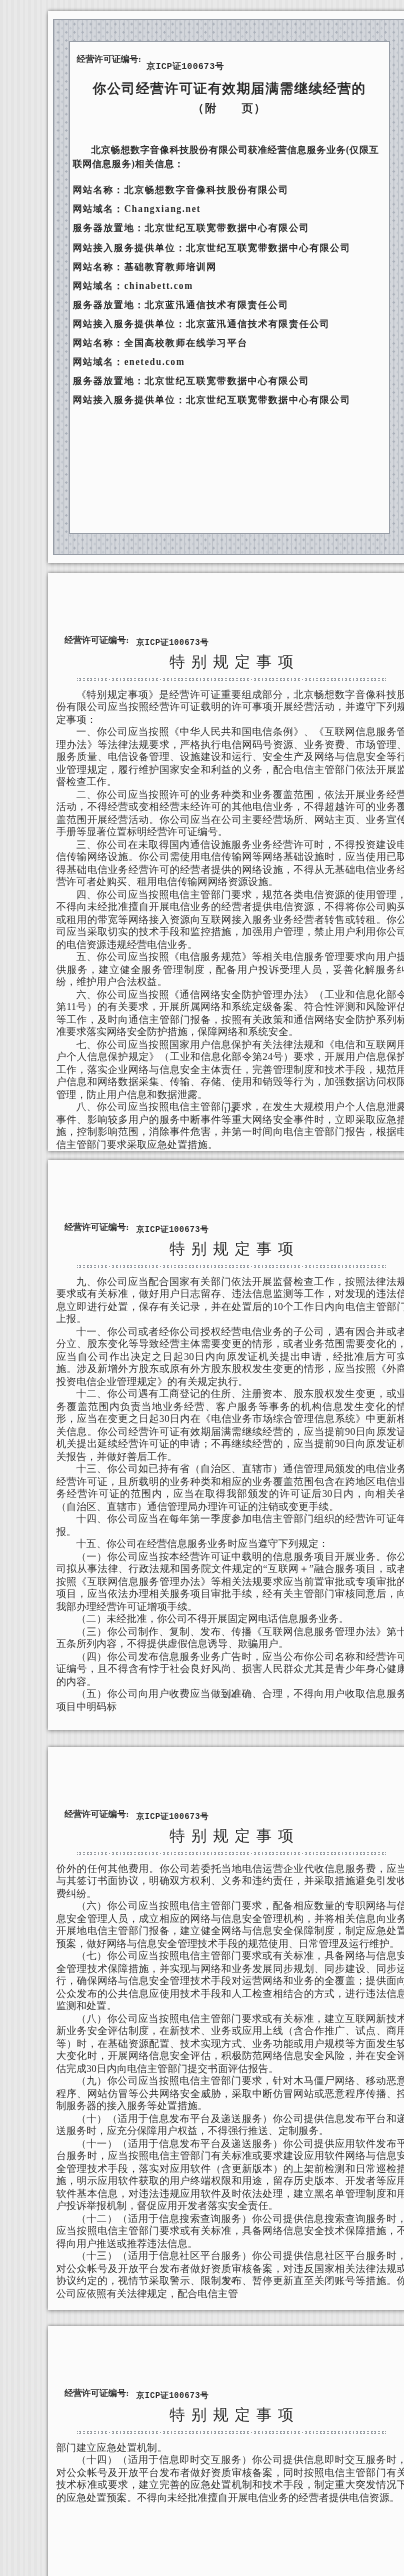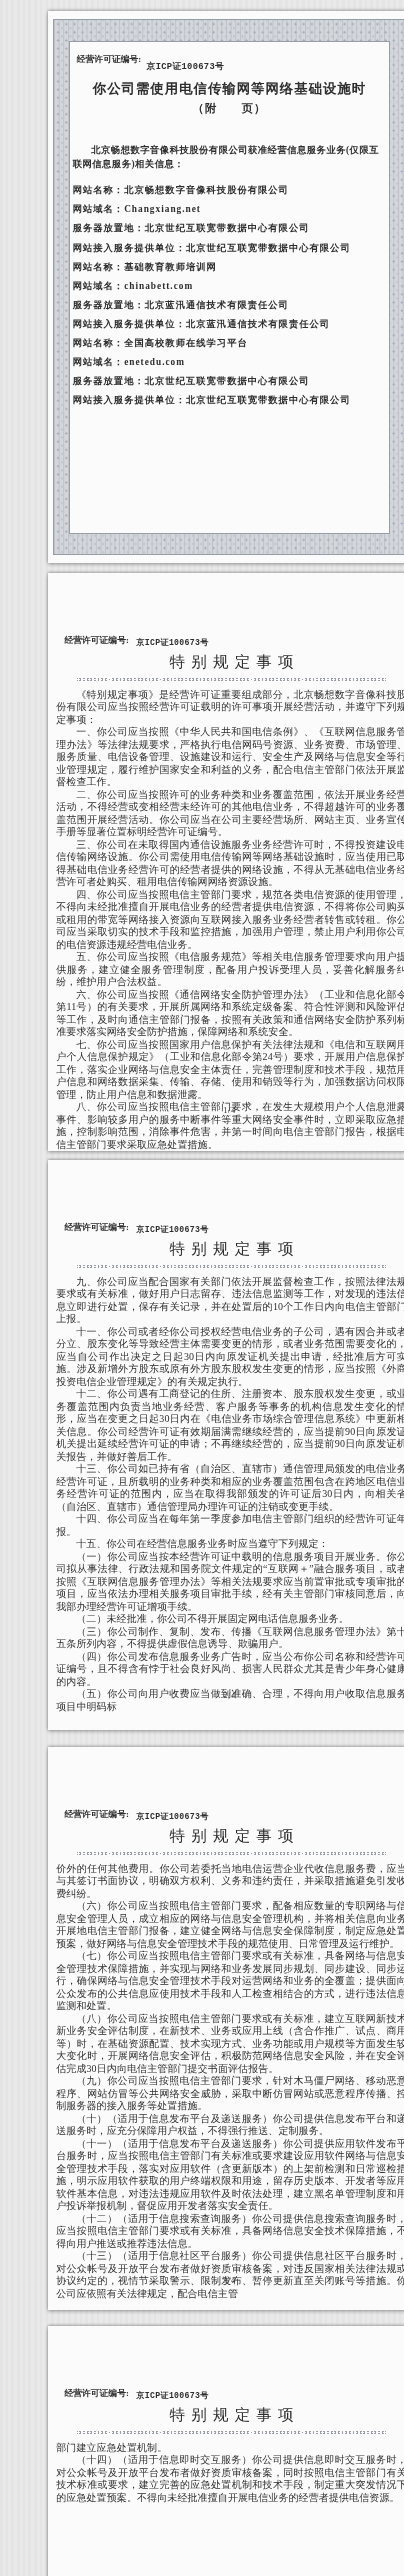--- a/index.html
+++ b/index.html
@@ -54,21 +54,21 @@
 
 <div id="canvas">
 
   <div class="page cert">
     <div class="frame">
       <div class="cert-inner">
         <div class="lic-row">
           <span class="lic-label">经营许可证编号:</span>
           <span class="lic-no">京ICP证100673号</span>
         </div>
-        <div class="cert-title">你公司需使用电信传输网等网络基础设施时</div>
+        <div class="cert-title">你公司经营许可证有效期届满需继续经营的</div>
         <div class="cert-sub">（附　　页）</div>
         <p class="intro">北京畅想数字音像科技股份有限公司获准经营信息服务业务(仅限互联网信息服务)相关信息：</p>
         <div class="entries">
             <p class="entry"><span>网站名称：</span><span>北京畅想数字音像科技股份有限公司</span></p>
             <p class="entry"><span>网站域名：</span><span>Changxiang.net</span></p>
             <p class="entry"><span>服务器放置地：</span><span>北京世纪互联宽带数据中心有限公司</span></p>
             <p class="entry"><span>网站接入服务提供单位：</span><span>北京世纪互联宽带数据中心有限公司</span></p>
             <p class="entry"><span>网站名称：</span><span>基础教育教师培训网</span></p>
             <p class="entry"><span>网站域名：</span><span>chinabett.com</span></p>
             <p class="entry"><span>服务器放置地：</span><span>北京蓝汛通信技术有限责任公司</span></p>

